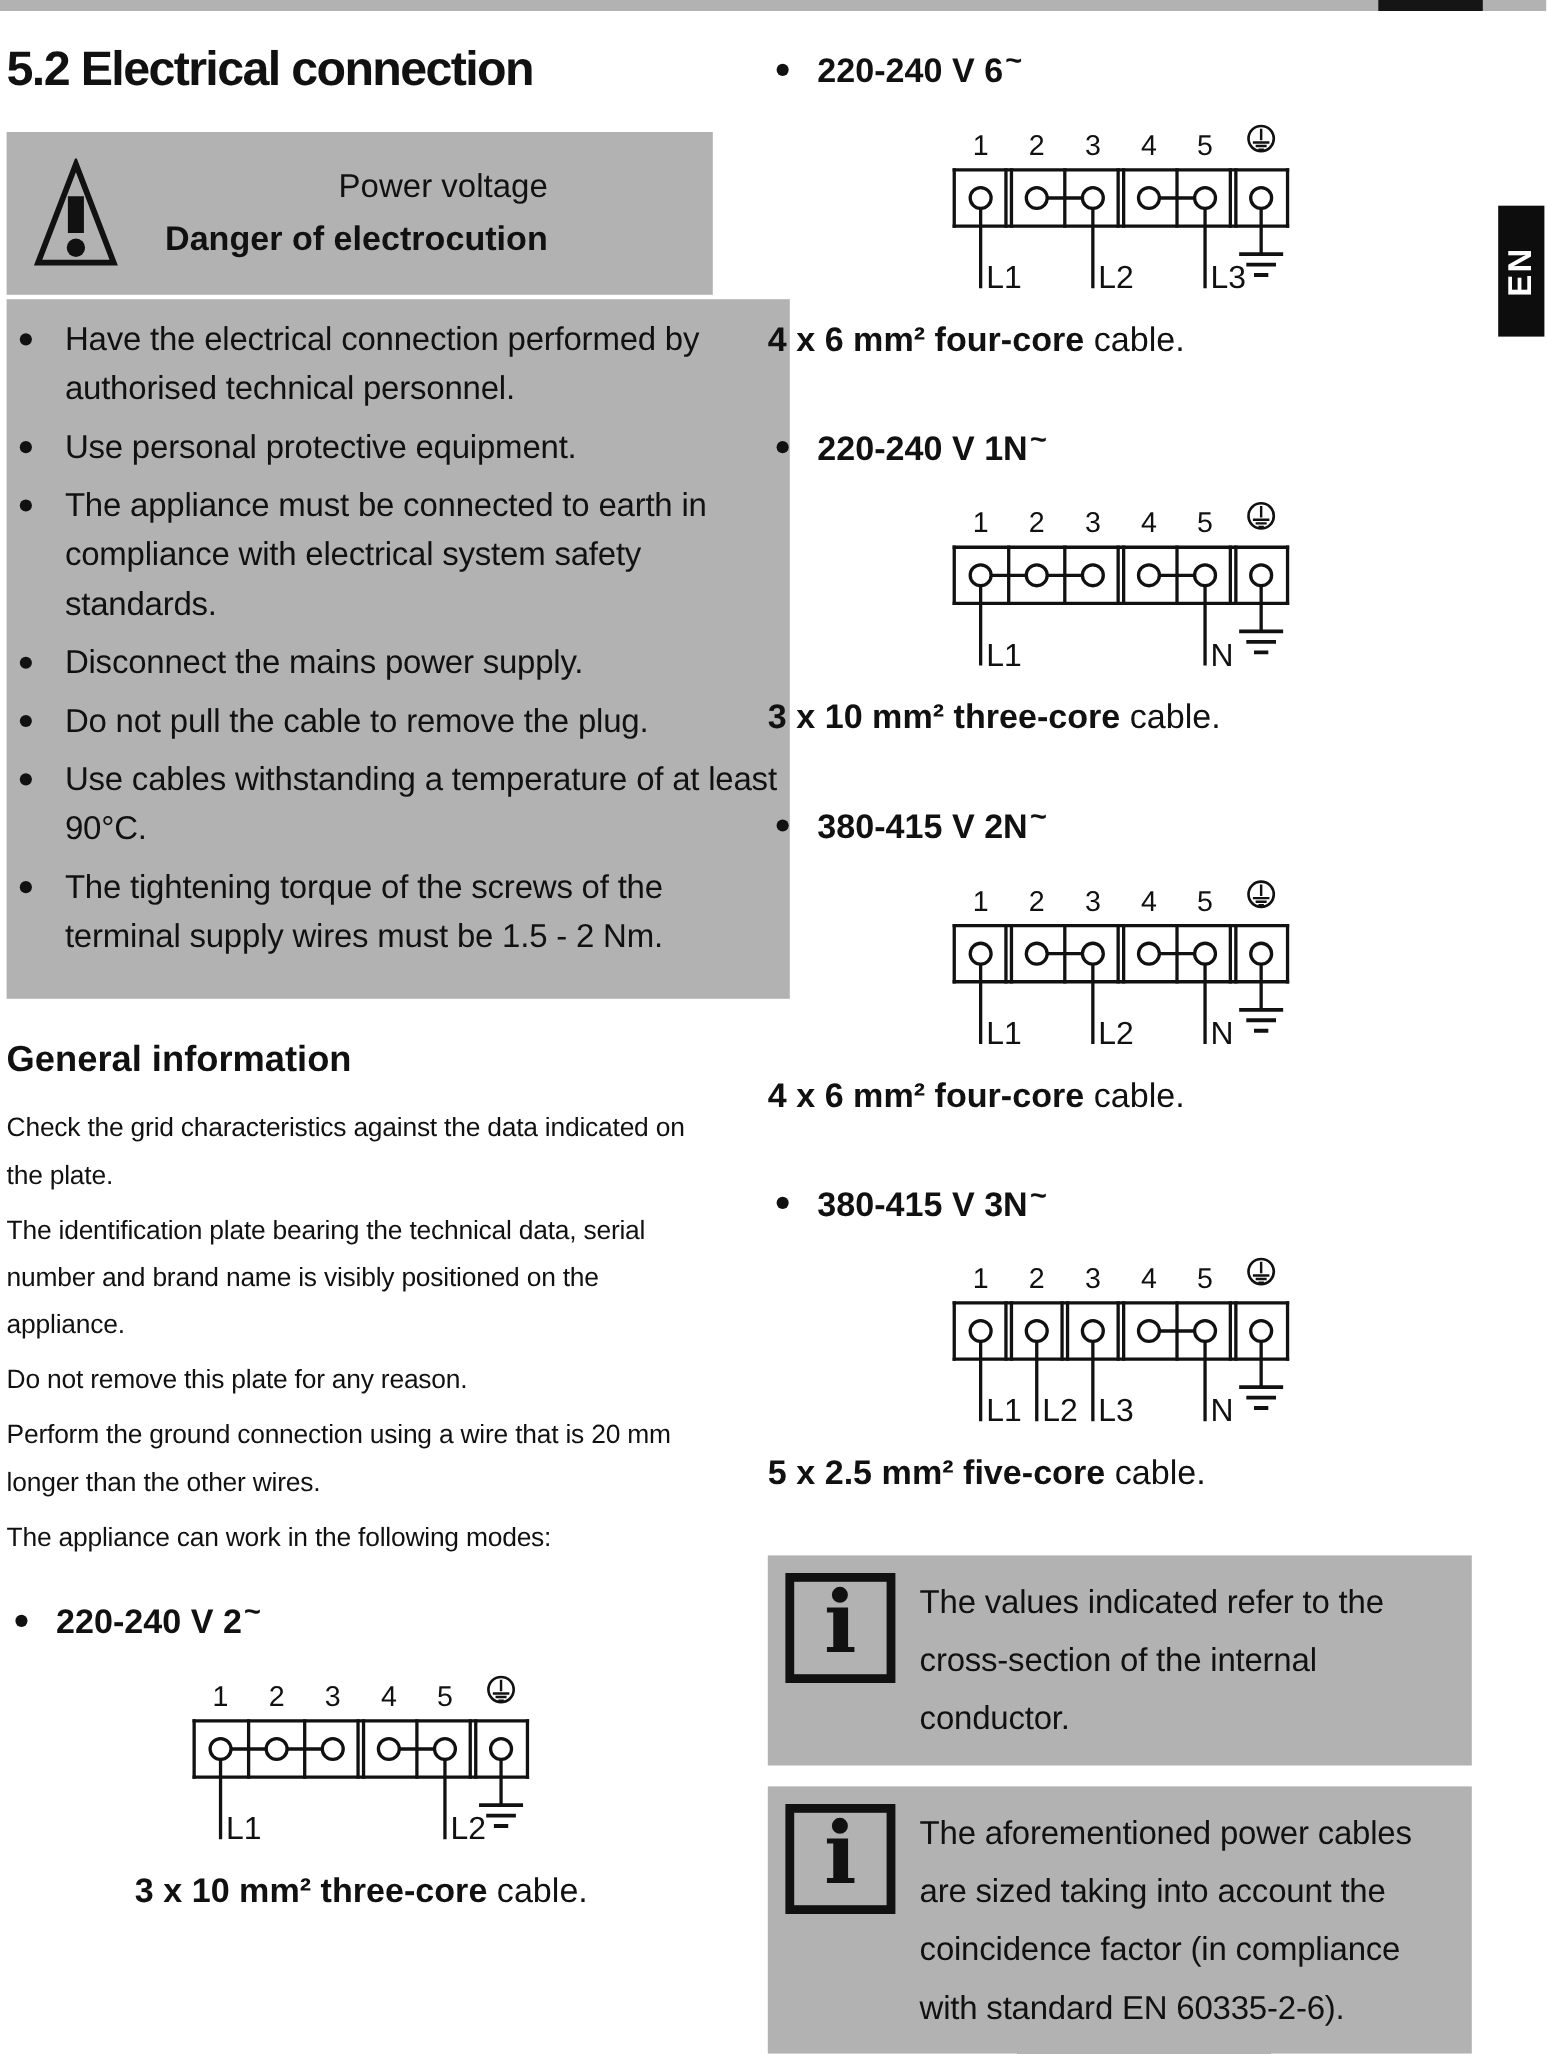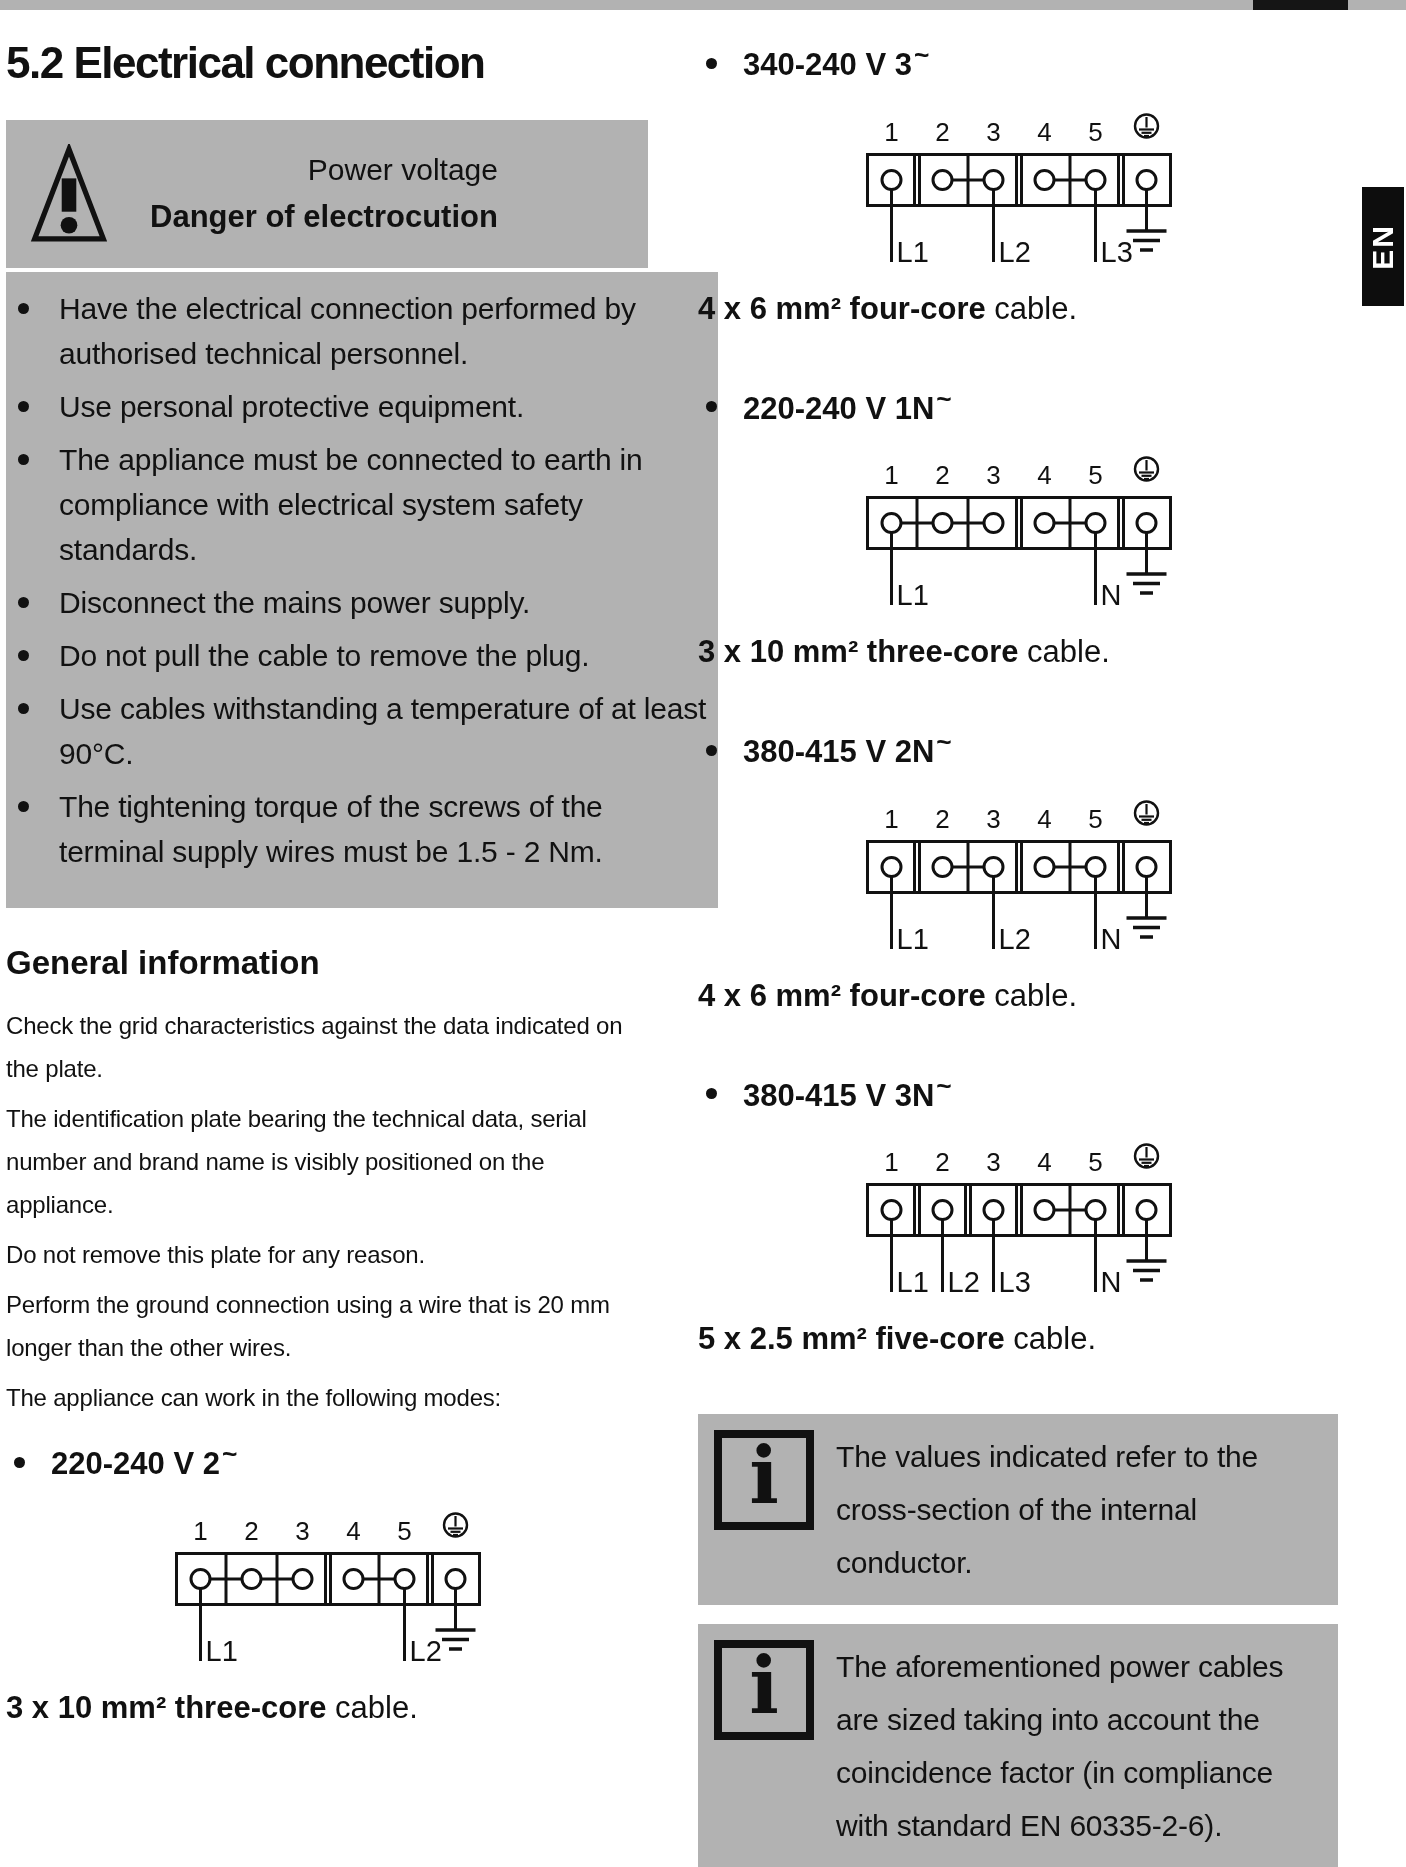--- a/index.html
+++ b/index.html
@@ -23,21 +23,21 @@
   .warn-body{background:#b2b2b2;width:712px;margin-top:4px;padding:14px 0 26px 0;}
   ul.warn-list{list-style:none;margin:0;padding:0 10px 0 0;}
   ul.warn-list li{position:relative;padding-left:53px;font-size:30px;line-height:45px;margin-bottom:8px;
                   letter-spacing:-0.2px;}
   ul.warn-list li .b-dot{position:absolute;left:12px;top:17px;width:11px;height:11px;border-radius:50%;background:#111;}
   
   h2.gen-head{margin:36px 0 22px 0;font-size:33px;font-weight:bold;}
   .gen-paras p{margin:0 0 7px 0;font-size:24px;line-height:43px;letter-spacing:-0.2px;width:645px;}
   
   .mode{margin-bottom:57px;}
-  .mode-left{margin-top:20px;margin-bottom:0;}
+  .mode-left{margin-top:31px;margin-bottom:0;text-align:center;}
   .mode-head{display:flex;align-items:baseline;padding-left:8px;margin-bottom:30px;}
   .mode-head .dot{width:11px;height:11px;border-radius:50%;background:#111;align-self:center;margin-top:4px;}
   .mode-title{margin-left:26px;font-size:31px;font-weight:bold;letter-spacing:0;}
   .mode-title sup{font-size:0.85em;vertical-align:0.4em;margin-left:2px;}
   .terms{display:block;margin-left:166px;}
   .mode-left .terms{margin-left:167px;}
   .caption{margin-top:26px;font-size:31px;}
   .caption b{font-weight:bold;}
   
   .info-box{background:#b2b2b2;width:640px;box-sizing:border-box;display:flex;align-items:flex-start;
@@ -159,21 +159,21 @@
             <div class="caption"><b>3 x 10 mm² three-core</b><span> cable.</span></div>
           </div>
         </div>
     </div>
 
     <div class="col-right">
       <div id="right-modes">
           <div class="mode">
             <div class="mode-head">
               <span class="dot"></span>
-              <span class="mode-title"><span>340-240 V 3</span><sup>~</sup></span>
+              <span class="mode-title"><span>220-240 V 6</span><sup>~</sup></span>
             </div>
             <svg class="terms" width="330" height="152" viewBox="0 0 330 152">
               <text x="27.5" y="28" text-anchor="middle" font-size="26" font-weight="500" fill="#111">1</text>
               <text x="78.5" y="28" text-anchor="middle" font-size="26" font-weight="500" fill="#111">2</text>
               <text x="129.5" y="28" text-anchor="middle" font-size="26" font-weight="500" fill="#111">3</text>
               <text x="180.5" y="28" text-anchor="middle" font-size="26" font-weight="500" fill="#111">4</text>
               <text x="231.5" y="28" text-anchor="middle" font-size="26" font-weight="500" fill="#111">5</text>
               <g stroke="#111" fill="none">
                 <circle cx="282.5" cy="13" r="11.5" stroke-width="2.4"></circle>
                 <line x1="282.5" y1="4" x2="282.5" y2="14.5" stroke-width="2.2"></line>

